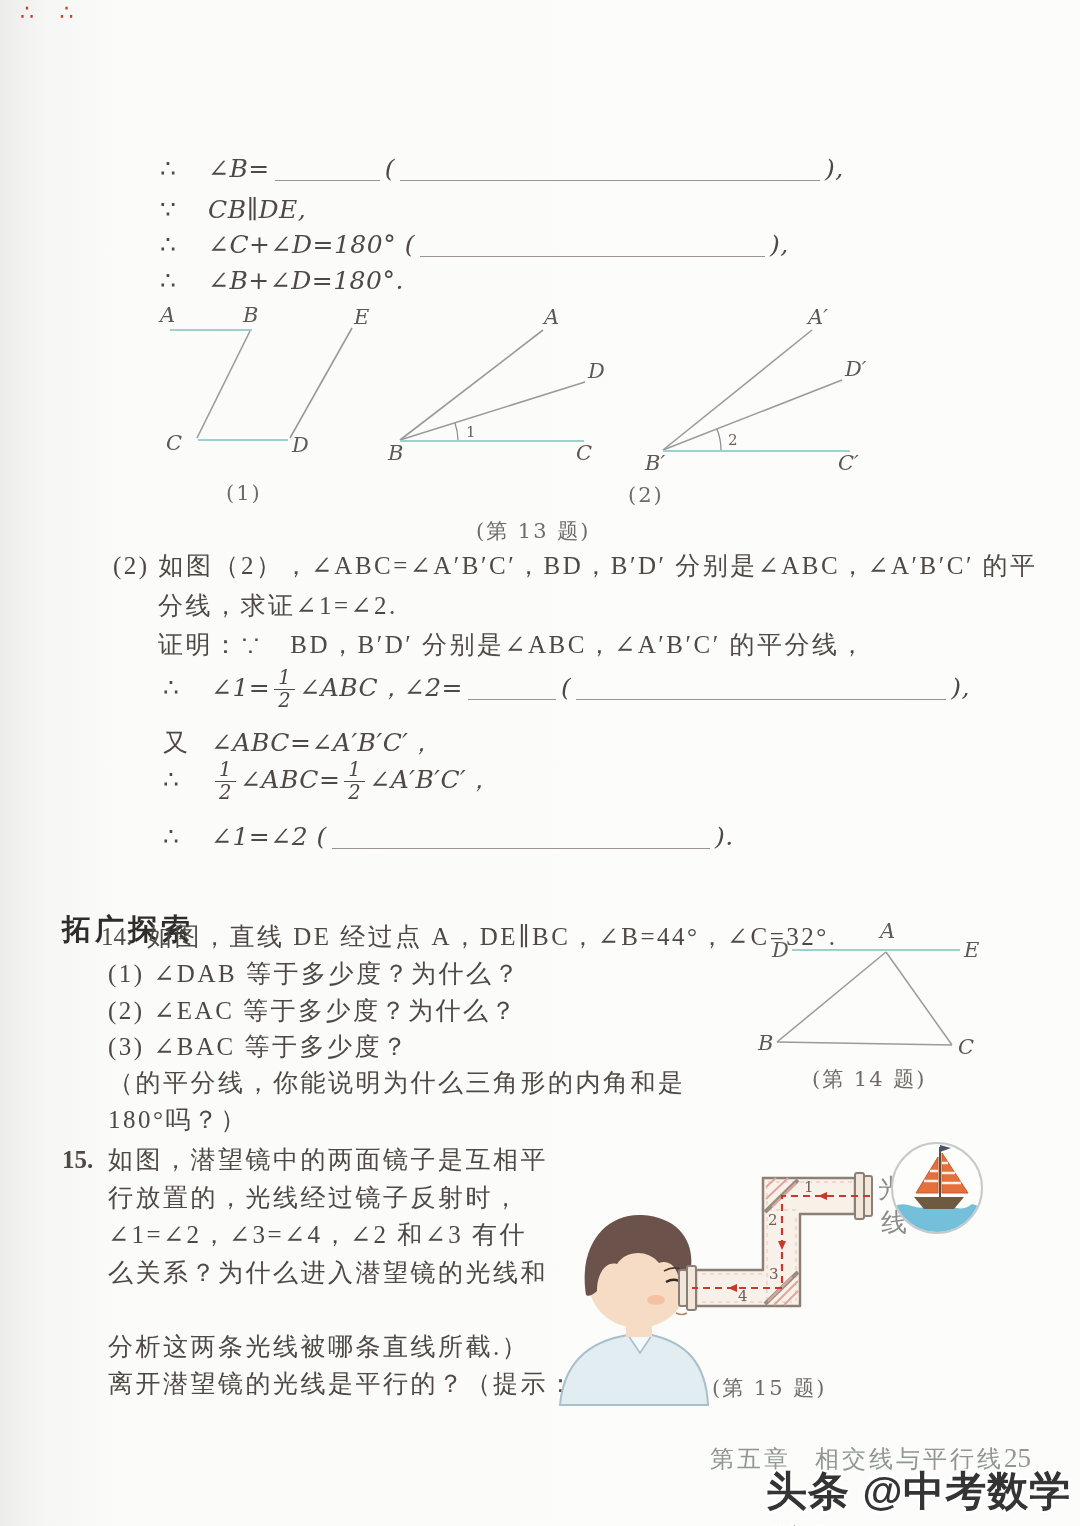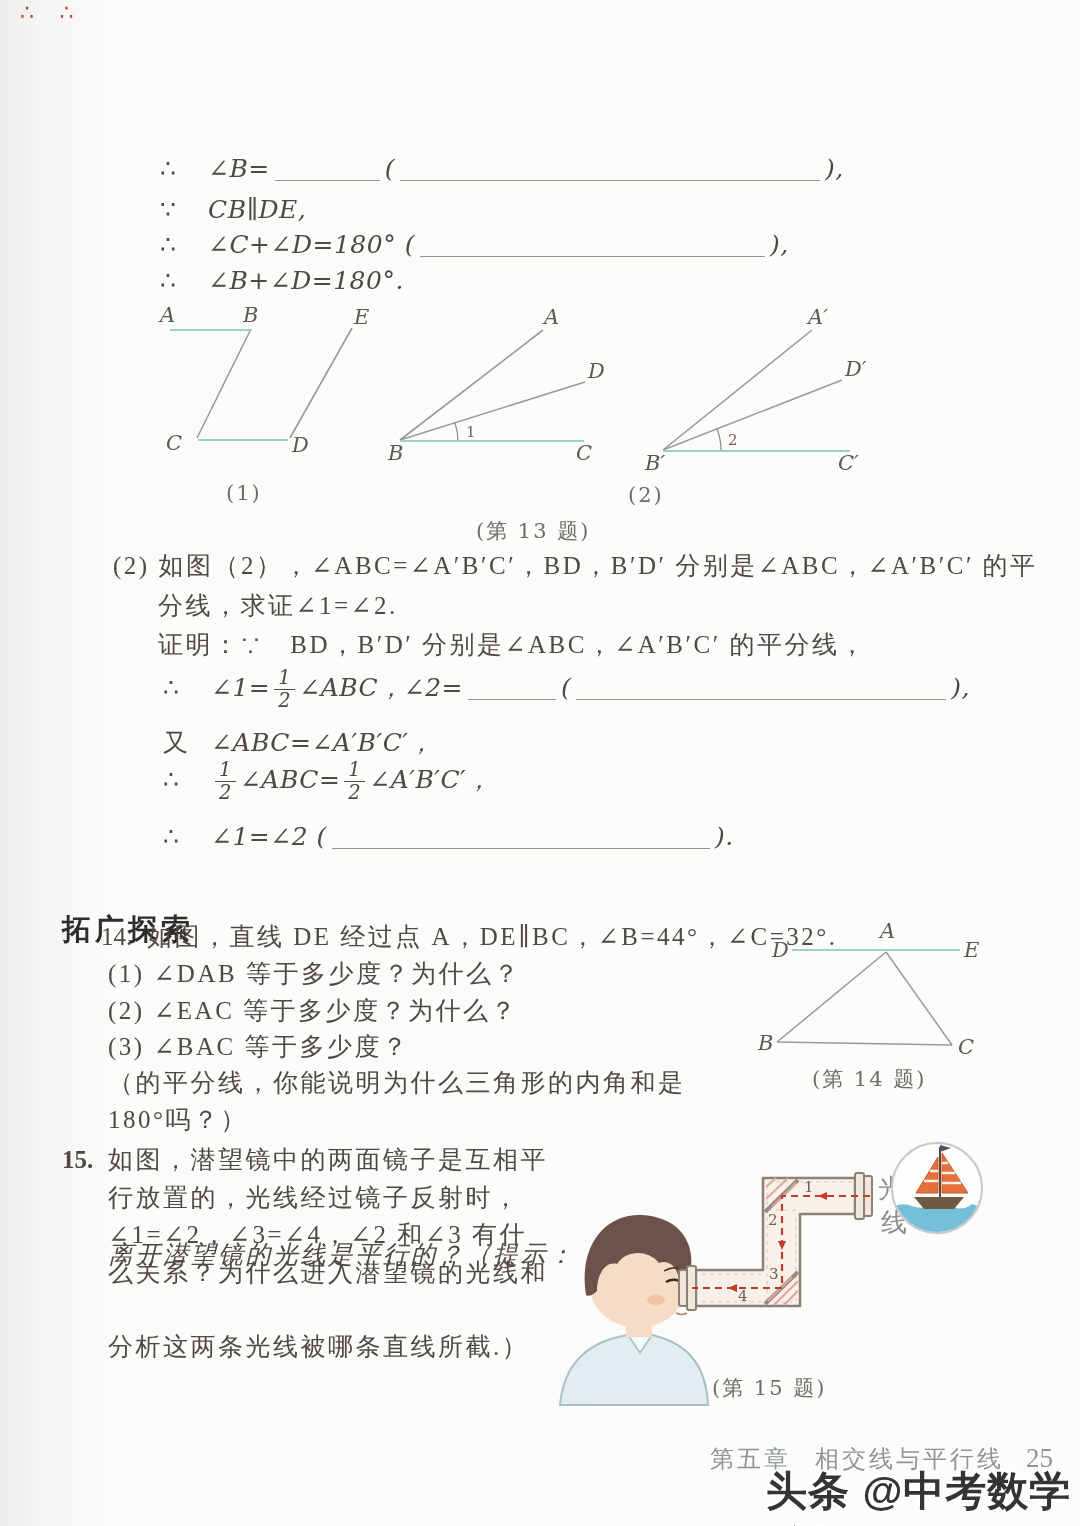--- a/index.html
+++ b/index.html
@@ -11,21 +11,21 @@
   .math{font-style:italic;font-family:"DejaVu Serif",serif;letter-spacing:0.5px;}
   .sym{display:inline-block;width:48px;font-style:normal;letter-spacing:0;}
   .blank{display:inline-block;height:6px;border-bottom:1.6px solid #9b948e;margin:0 5px;transform:translateY(4px);}
   .frac{display:inline-block;text-align:center;vertical-align:-0.55em;line-height:1;font-size:0.78em;margin:0 4px;}
   .frac .fn{display:block;border-bottom:1.5px solid #4e4944;padding:0 4px 1px;}
   .frac .fd{display:block;padding:1px 4px 0;}
   .heading{position:absolute;font-family:"Liberation Sans","DejaVu Sans",sans-serif;
            font-weight:bold;font-size:29px;color:#2f2d2b;letter-spacing:4px;}
   .corner{position:absolute;left:20px;top:0px;color:#cf3a2a;font-size:22px;letter-spacing:10px;}
   .footer{position:absolute;left:710px;top:1443px;font-size:24px;color:#8f9693;letter-spacing:3px;}
-  .footer .pgnum{font-size:27px;margin-left:22px;letter-spacing:0;}
+  .footer .pgnum{font-size:27px;letter-spacing:0;}
   .footer .ftitle{margin-left:24px;}
   .watermark{position:absolute;left:766px;top:1464px;font-family:"Liberation Sans","DejaVu Sans",sans-serif;
              font-weight:bold;font-size:41px;color:#343434;letter-spacing:1px;
              text-shadow:2px 2px 0 #fff,-2px -2px 0 #fff,2px -2px 0 #fff,-2px 2px 0 #fff,
                          0 2px 0 #fff,0 -2px 0 #fff,2px 0 0 #fff,-2px 0 0 #fff;}
   svg{position:absolute;overflow:visible;}
   svg text{font-family:"DejaVu Serif","Liberation Serif",serif;}
   .flabel{font-style:italic;font-size:21px;fill:#5c5852;}
   .fsmall{font-size:15px;fill:#6b5f58;}
   .fcap{font-size:21px;fill:#6f6b66;letter-spacing:2px;}
@@ -129,21 +129,21 @@
     <text class="flabel" x="206" y="142">C</text>
     <text class="fcap" x="60" y="174">(第 14 题)</text>
   </svg>
 
   <div class="l cjk" style="left:62px;top:1143px;">
     <span class="sym" style="width:46px;letter-spacing:0;font-weight:bold;">15.</span><span>如图，潜望镜中的两面镜子是互相平</span>
   </div>
   <div class="l cjk" style="left:108px;top:1181px;">行放置的，光线经过镜子反射时，</div>
   <div class="l cjk" style="left:108px;top:1218px;">∠1=∠2，∠3=∠4，∠2 和∠3 有什</div>
   <div class="l cjk" style="left:108px;top:1256px;">么关系？为什么进入潜望镜的光线和</div>
-  <div class="l cjk" style="left:108px;top:1238px;font-style:italic;">离开潜望镜的光线是平行的？（提示：</div>
+  <div class="l cjk" style="left:108px;top:1367px;">离开潜望镜的光线是平行的？（提示：</div>
   <div class="l cjk" style="left:108px;top:1330px;">分析这两条光线被哪条直线所截.）</div>
 
   <svg style="left:540px;top:1133px;" width="460" height="275" viewBox="0 0 460 275">
 
     <g>
       <path d="M20,272 C24,228 50,208 88,202 L112,202 C146,210 166,230 168,272 Z" fill="#e2edf2" stroke="#a9bfca" stroke-width="2"></path>
       <path d="M88,202 L100,220 L112,202" fill="#f4f9fb" stroke="#a9bfca" stroke-width="1.6"></path>
       <rect x="86" y="188" width="26" height="16" fill="#f6dcc4"></rect>
       <ellipse cx="98" cy="150" rx="49" ry="45" fill="#f6dcc4"></ellipse>
       <path d="M46,162 C38,112 66,80 102,82 C138,84 154,108 151,134 C149,146 144,152 139,153 C140,136 130,126 119,130 C108,116 86,117 77,131 C66,128 57,140 57,158 C53,162 48,164 46,162 Z" fill="#6b524a"></path>

